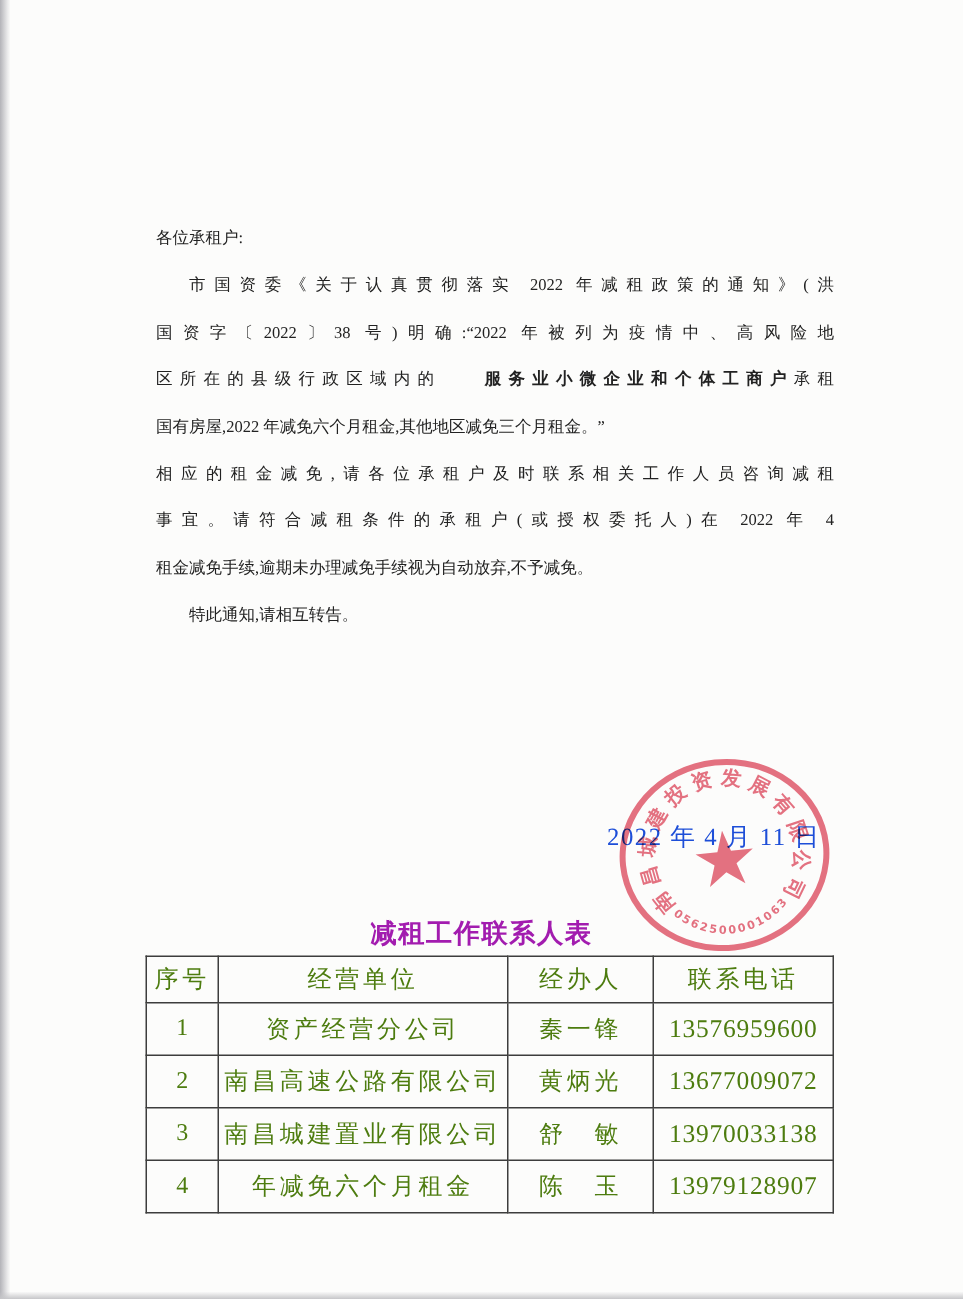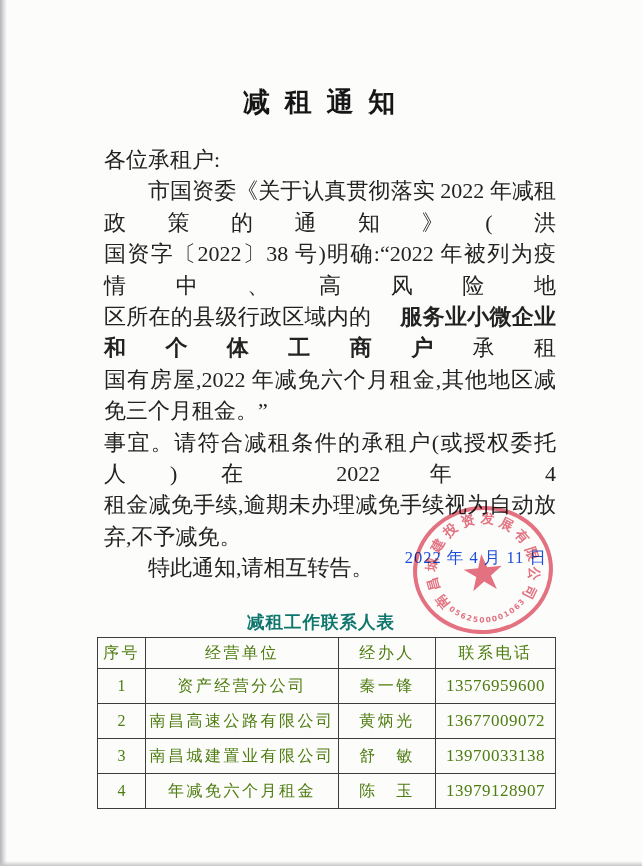--- a/index.html
+++ b/index.html
@@ -13,21 +13,21 @@
     background:linear-gradient(to right,#b3b3b8,#e9e9ea 70%,rgba(250,250,250,0));}
   .edge-bottom{position:absolute;left:0;bottom:0;width:100%;height:5px;
     background:linear-gradient(to top,#c6c6c9,rgba(245,245,245,0));}
   .doc-title{
     position:absolute;top:84px;left:0;width:100%;
     text-align:center;font-size:27px;font-weight:bold;
     letter-spacing:4px;color:#161616;margin:0;
   }
   .body-text{
     position:absolute;left:104px;top:144px;width:452px;
-    font-size:22px;line-height:31.4px;color:#222;
+    font-size:11px;line-height:31.4px;color:#222;
   }
   .bline{text-align:justify;text-align-last:justify;}
   .bline.lastline{text-align-last:left;}
   .bline.first{text-indent:2em;}
   .bline b{font-weight:bold;margin-left:29px;}
   .date-line{
     position:absolute;top:547px;right:95px;
     font-size:16.5px;color:#1d4ed8;letter-spacing:1px;z-index:3;
   }
   
@@ -49,21 +49,21 @@
     font-size:13.5px;font-weight:bold;color:#e2596c;white-space:nowrap;
   }
   .seal-digit{
     position:absolute;left:50%;top:50%;
     font-size:7.5px;font-weight:bold;color:#e2596c;
     font-family:"DejaVu Sans",sans-serif;
   }
   
   .tbl-title{
     position:absolute;top:610px;left:0;width:100%;
-    text-align:center;font-size:17.5px;font-weight:bold;color:#0f766e;margin:0;
+    text-align:center;font-size:17.5px;font-weight:bold;color:#a21caf;margin:0;
     letter-spacing:1px;
   }
   table.contacts{
     position:absolute;left:97px;top:637px;width:458px;
     border-collapse:collapse;table-layout:fixed;
     font-size:16px;color:#4d7c0f;
   }
   table.contacts td,table.contacts th{
     border:1px solid #3d3d3d;text-align:center;vertical-align:middle;
     font-weight:normal;padding:0;overflow:hidden;
@@ -74,29 +74,29 @@
   td.cjk,th.cjk{letter-spacing:2.5px;}
   td.phone{font-size:17px;letter-spacing:.5px;}
 </style>
 </head>
 <body>
 
 <div class="page">
   <div class="edge-left"></div>
   <div class="edge-bottom"></div>
 
-  <h1 class="doc-title">减 租 通 知</h1>
 
   <div class="body-text">
     <div class="bline lastline">各位承租户:</div>
     <div>
         <div class="bline first">市国资委《关于认真贯彻落实 2022 年减租政策的通知》(洪</div>
         <div class="bline">国资字〔2022〕38 号)明确:“2022 年被列为疫情中、高风险地</div>
         <div class="bline"><span>区所在的县级行政区域内的</span><b>服务业小微企业和个体工商户</b><span>承租</span></div>
         <div class="bline lastline">国有房屋,2022 年减免六个月租金,其他地区减免三个月租金。”</div>
+        <div class="bline">相应的租金减免,请各位承租户及时联系相关工作人员咨询减租</div>
         <div class="bline">事宜。请符合减租条件的承租户(或授权委托人)在 2022 年 4</div>
         <div class="bline lastline">租金减免手续,逾期未办理减免手续视为自动放弃,不予减免。</div>
         <div class="bline first lastline">特此通知,请相互转告。</div>
       </div>
   </div>
 
   <div class="date-line">2022 年 4 月 11 日</div>
 
   <div class="stamp">
     <div class="stamp-ring"></div>

